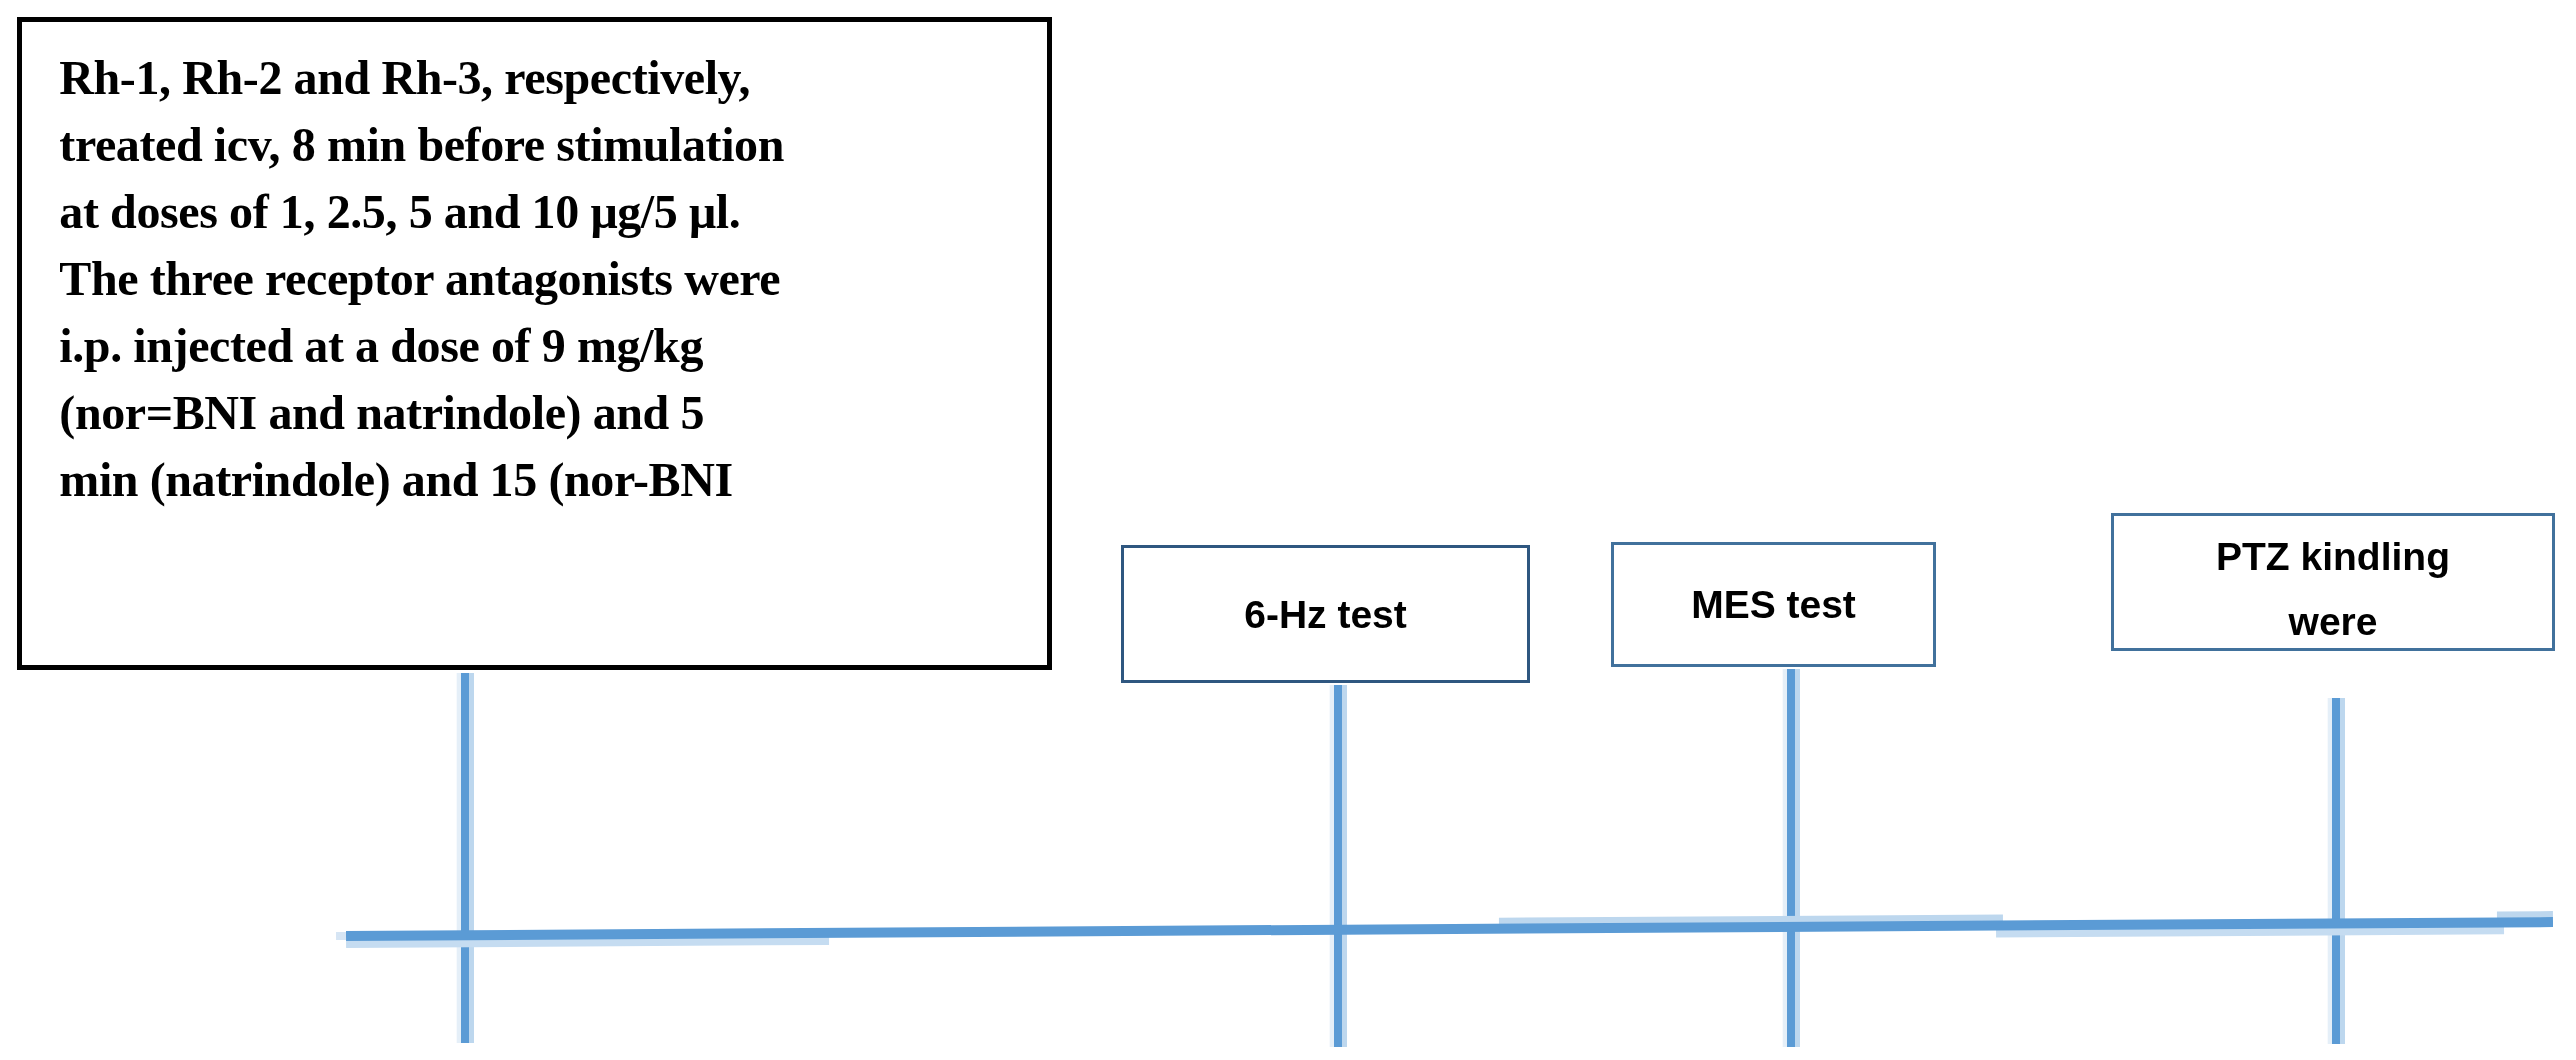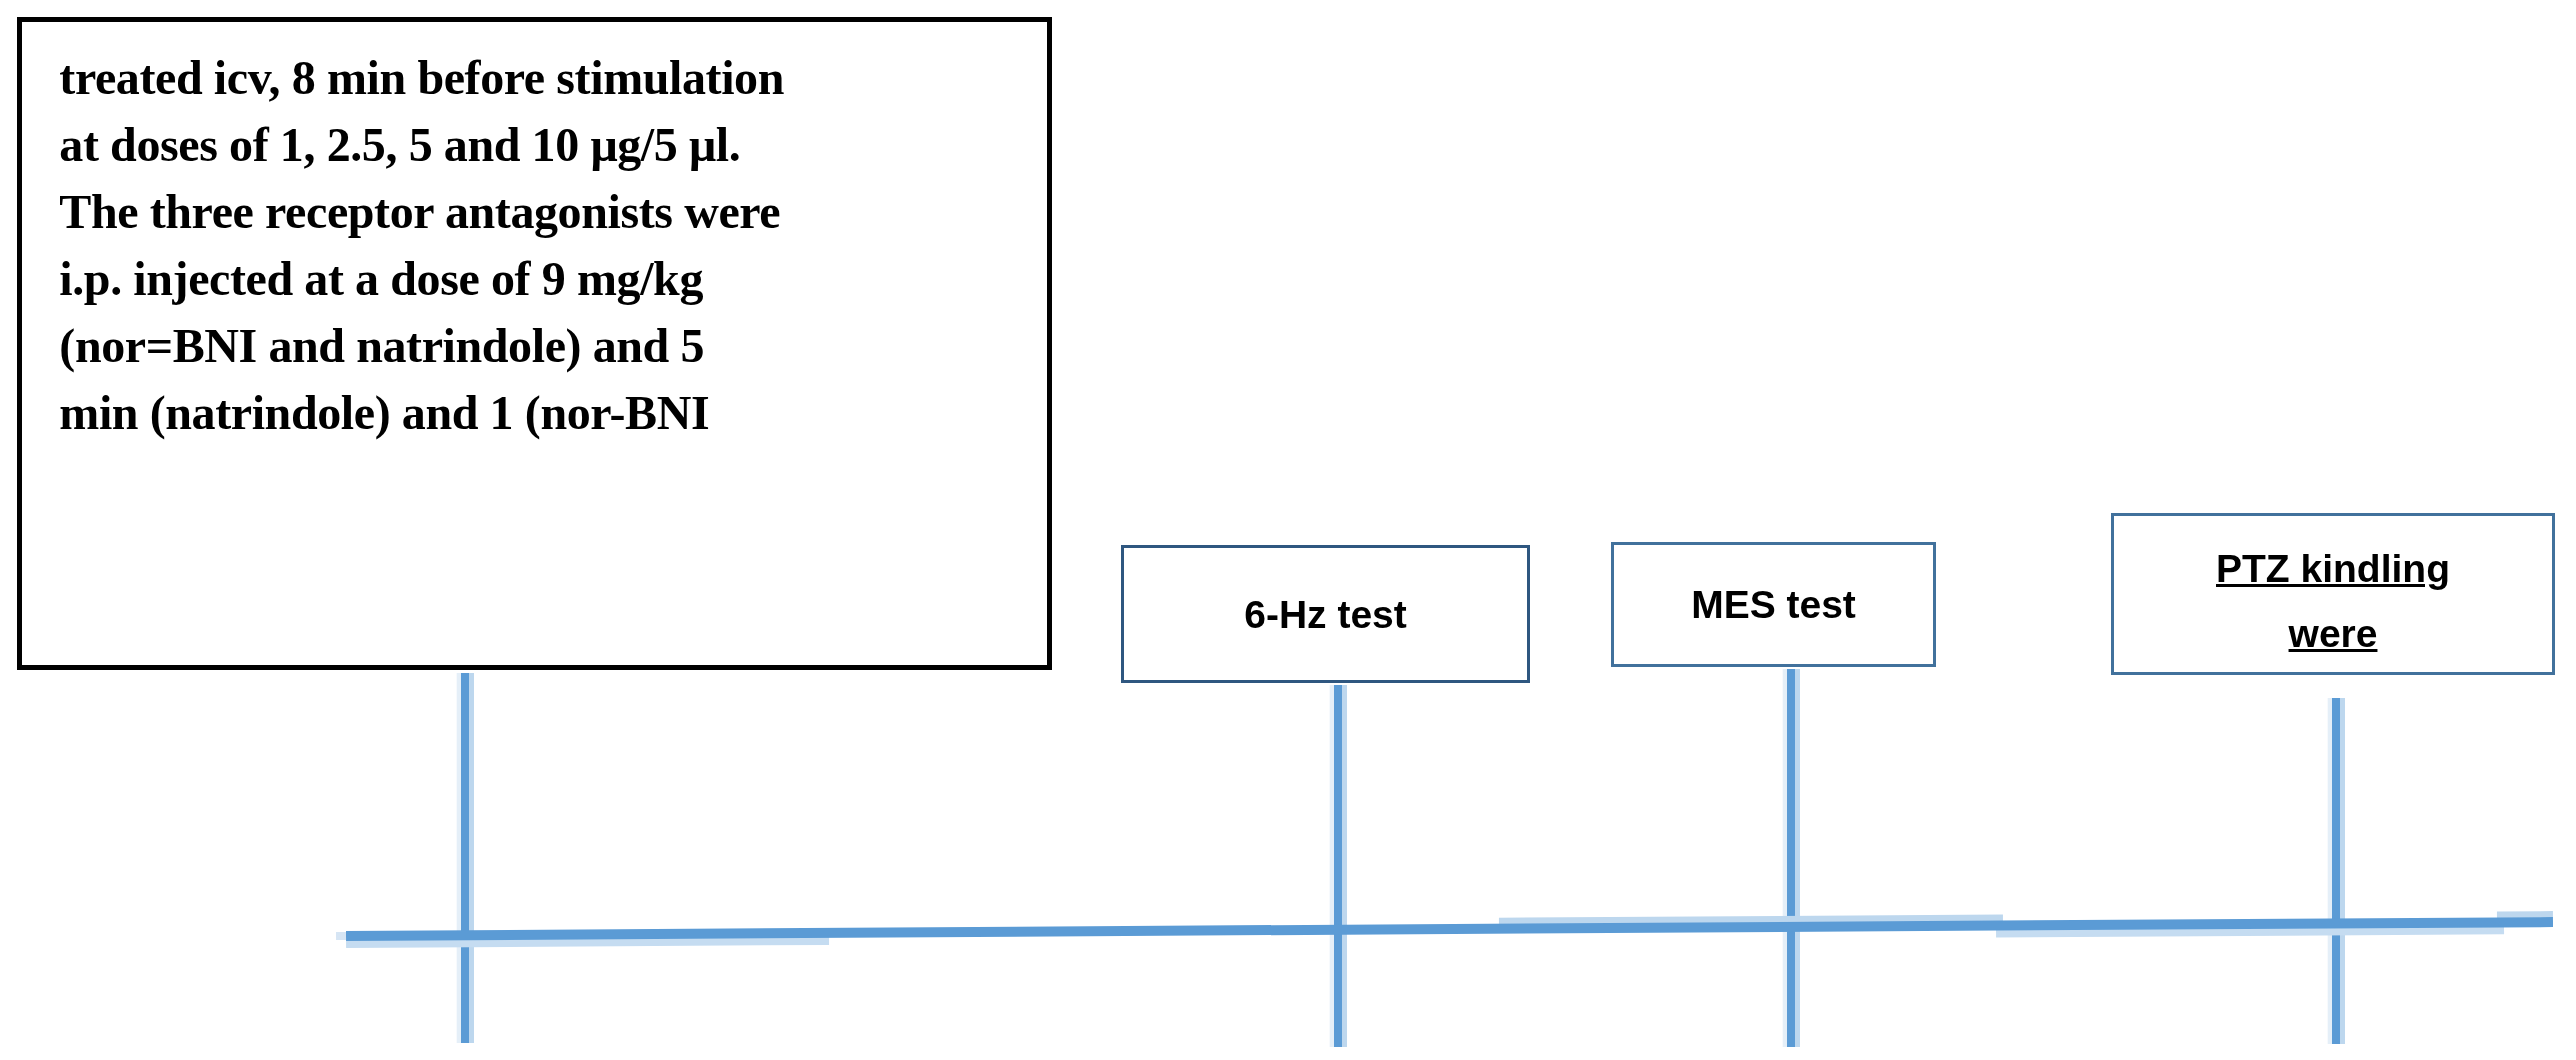--- a/index.html
+++ b/index.html
@@ -68,24 +68,23 @@
     left: 1611px;
     top: 542px;
     width: 325px;
     height: 125px;
     border: 3.6px solid #41719C;
   }
   .box-ptz {
     left: 2111px;
     top: 513px;
     width: 444px;
-    height: 162px;
+    height: 138px;
     border: 3.6px solid #41719C;
     padding-top: 13px;
-    text-decoration: underline;
   }
 
   
   .vline {
     position: absolute;
     width: 8px;
     background: #5B9BD5;
     box-shadow: 5px 0 0 rgba(91,155,213,0.40), -4.3px 0 0 rgba(91,155,213,0.16);
   }
   .v1 { left: 461px;  top: 673px; height: 370px; }
@@ -119,26 +118,27 @@
   .halo-mid-above  { left: 1153px; top: -6.5px; width: 504px; background: #BDD7EE; }
   .halo-right-below{ left: 1650px; top: 9.4px; width: 508px; background: #C5DCF1; }
   .halo-end-above  { left: 2151px; top: -6.5px; width: 56px;  background: #BDD7EE; }
 </style>
 </head>
 <body>
 
 <div id="canvas">
 
   <div class="annotation-box">
+    <div class="annotation-line">Rh-1, Rh-2 and Rh-3, respectively,</div>
     <div class="annotation-line">treated icv, 8 min before stimulation</div>
     <div class="annotation-line">at doses of 1, 2.5, 5 and 10 μg/5 μl.</div>
     <div class="annotation-line">The three receptor antagonists were</div>
     <div class="annotation-line">i.p. injected at a dose of 9 mg/kg</div>
     <div class="annotation-line">(nor=BNI and natrindole) and 5</div>
-    <div class="annotation-line">min (natrindole) and 1 (nor-BNI</div>
+    <div class="annotation-line">min (natrindole) and 15 (nor-BNI</div>
   </div>
 
   <div class="test-box box-6hz">
     <div class="label-line">6-Hz test</div>
   </div>
 
   <div class="test-box box-mes">
     <div class="label-line">MES test</div>
   </div>
 

